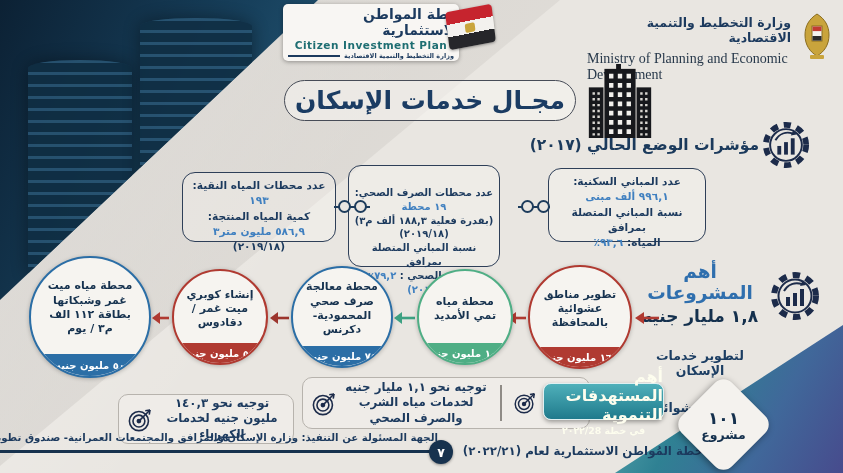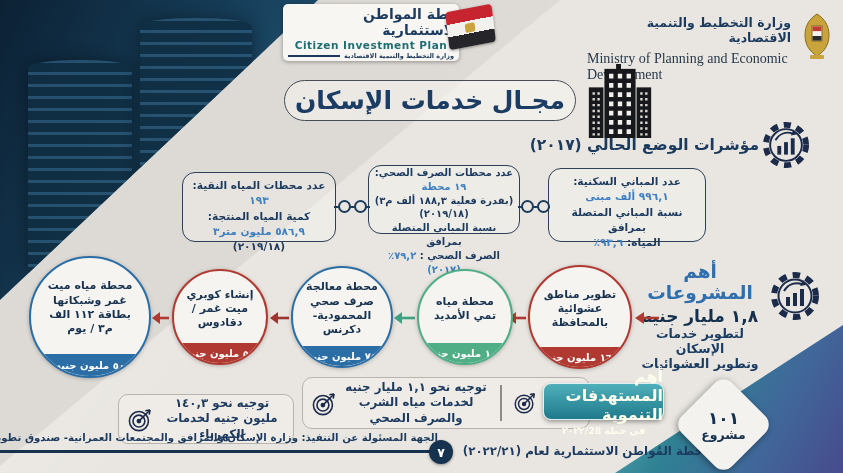--- a/index.html
+++ b/index.html
@@ -54,31 +54,31 @@
   .ind-head{ position:absolute; right:84px; top:136px; z-index:2;
     font-size:15.5px; font-weight:bold; color:#1b3a5c; }
   .gear{ position:absolute; z-index:2; }
   .gear-1{ right:32px; top:120px; width:50px; height:50px; }
   .gear-2{ right:22px; top:270px; width:52px; height:52px; }
   .stat-box{ position:absolute; z-index:2; border:1.6px solid #2e3f58; border-radius:13px;
     background:rgba(248,246,243,.35); padding:5px 4px; text-align:center; }
   .stat-box .ln{ font-size:10.6px; font-weight:bold; color:#1c3a5e; line-height:1.45; }
   .stat-box .accent{ color:#4080c0; }
   .box-res{ left:548px; top:168px; width:158px; height:74px; }
-  .box-sew{ left:368px; top:165px; width:152px; height:69px; padding-top:0; }
+  .box-sew{ left:348px; top:165px; width:152px; height:102px; padding-top:20px; }
   .box-sew .ln{ font-size:10px; line-height:1.38; }
   .box-wat{ left:182px; top:172px; width:154px; height:70px; }
   .conn{ position:absolute; height:2.4px; background:#1d3c5c; z-index:2; }
   .donut{ position:absolute; width:13px; height:13px; border:2.6px solid #1d3c5c;
     border-radius:50%; background:#e9e6e1; z-index:3; }
   
   .proj-text{ position:absolute; right:76px; top:261px; width:134px; text-align:center; z-index:2; }
   .proj-h{ font-size:18.5px; font-weight:bold; color:#2f6fae; }
   .proj-amount{ font-size:17px; font-weight:bold; color:#14304d; margin-top:3px; }
-  .proj-d{ font-size:12.5px; font-weight:bold; color:#1c3e63; margin-top:0; }
+  .proj-d{ font-size:12.5px; font-weight:bold; color:#1c3e63; margin-top:22px; }
   .pcircle{ position:absolute; border-radius:50%; background:#f6f4f0; overflow:hidden;
     display:flex; flex-direction:column; z-index:3; box-shadow:0 1px 4px rgba(0,0,0,.25); }
   .pcircle .pname{ flex:1; display:flex; align-items:center; justify-content:center;
     padding:4px 9px 0; font-size:11px; font-weight:bold; color:#16324f;
     text-align:center; line-height:1.3; }
   .pcircle .pcost{ height:20px; display:flex; align-items:center; justify-content:center;
     color:#fff; font-size:10px; font-weight:bold; }
   .c-red{ border:2.6px solid #b03a31; } .c-red .pcost{ background:#b03a31; }
   .c-green{ border:2.6px solid #4fae85; } .c-green .pcost{ background:#4fae85; }
   .c-blue{ border:2.6px solid #2b6ea6; } .c-blue .pcost{ background:#2b6ea6; }

